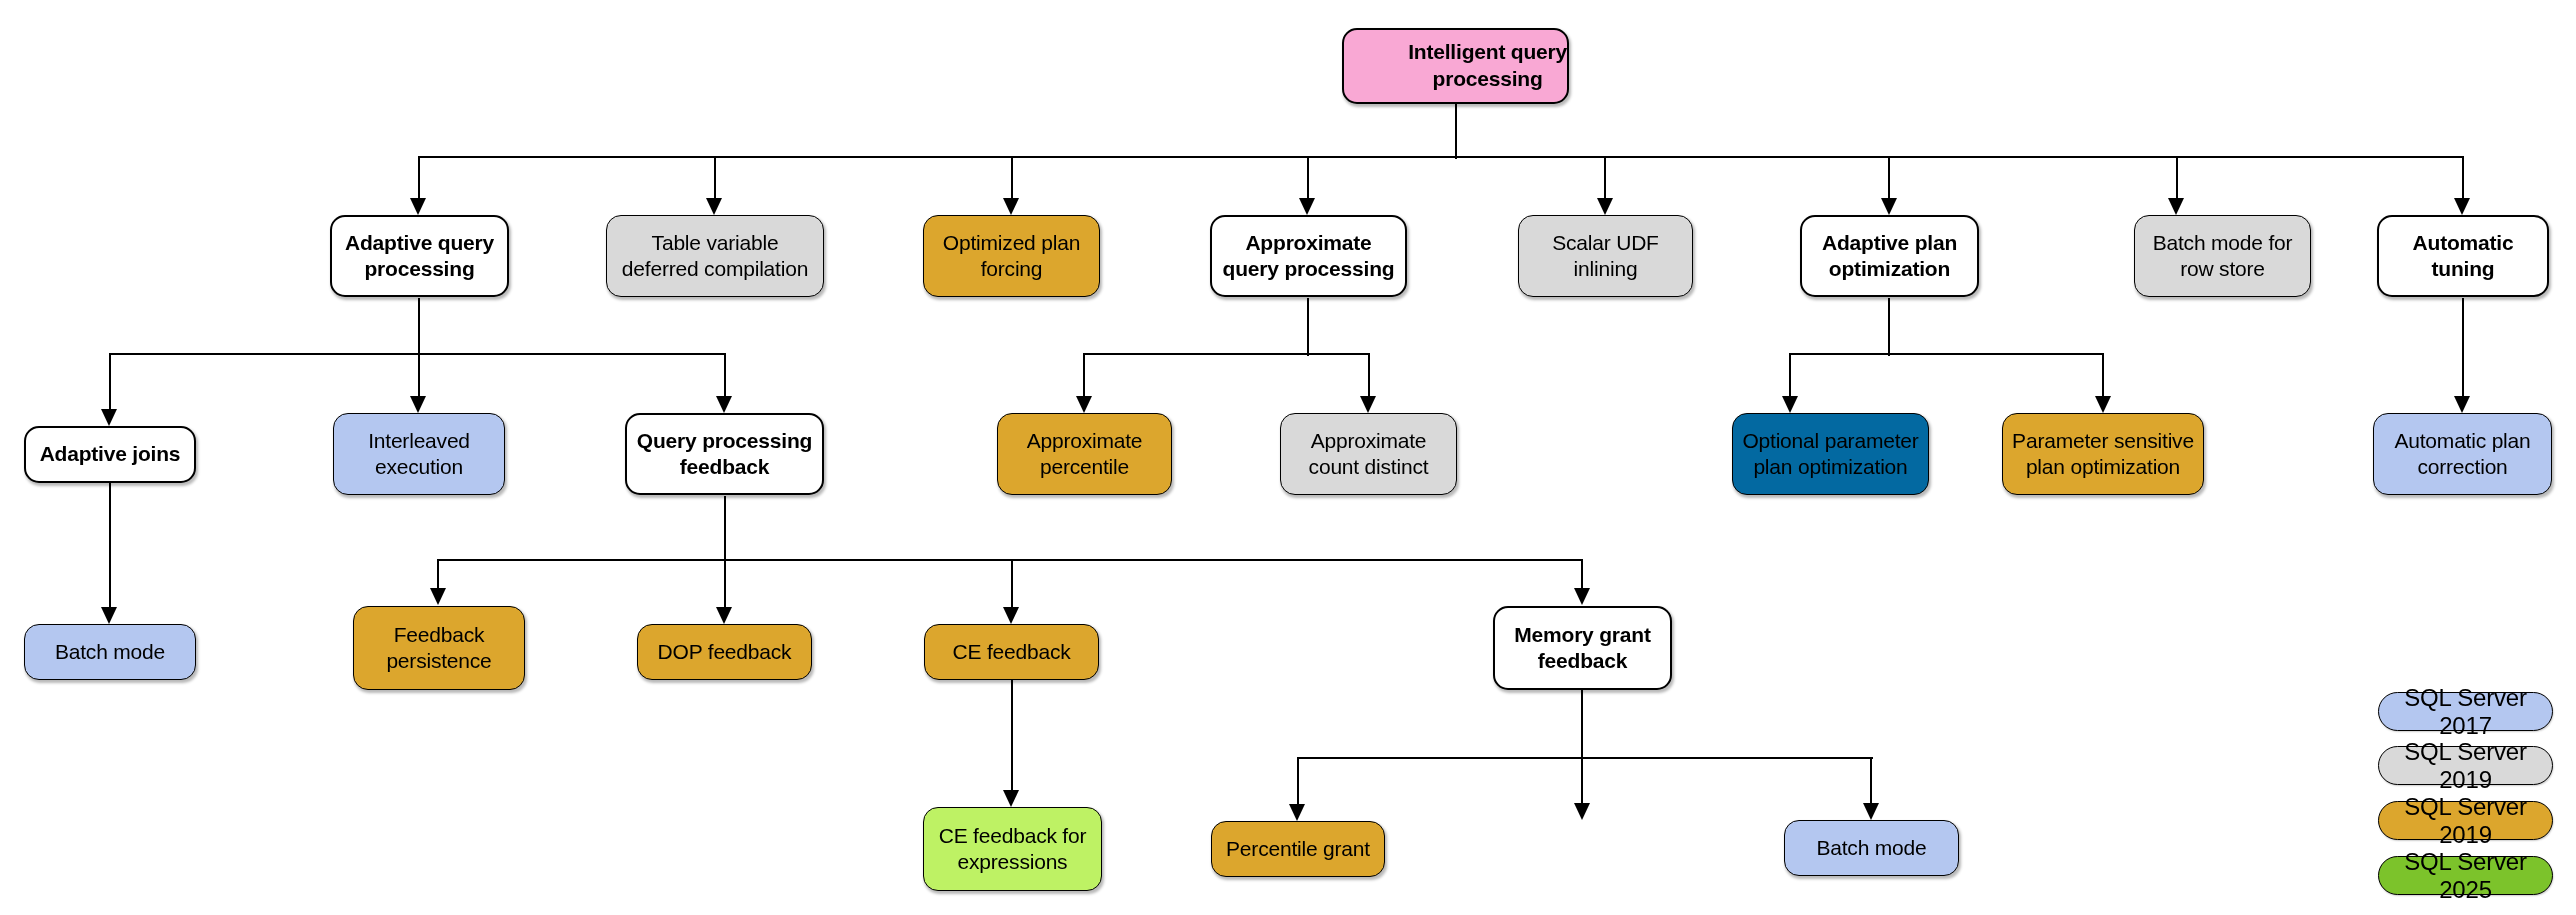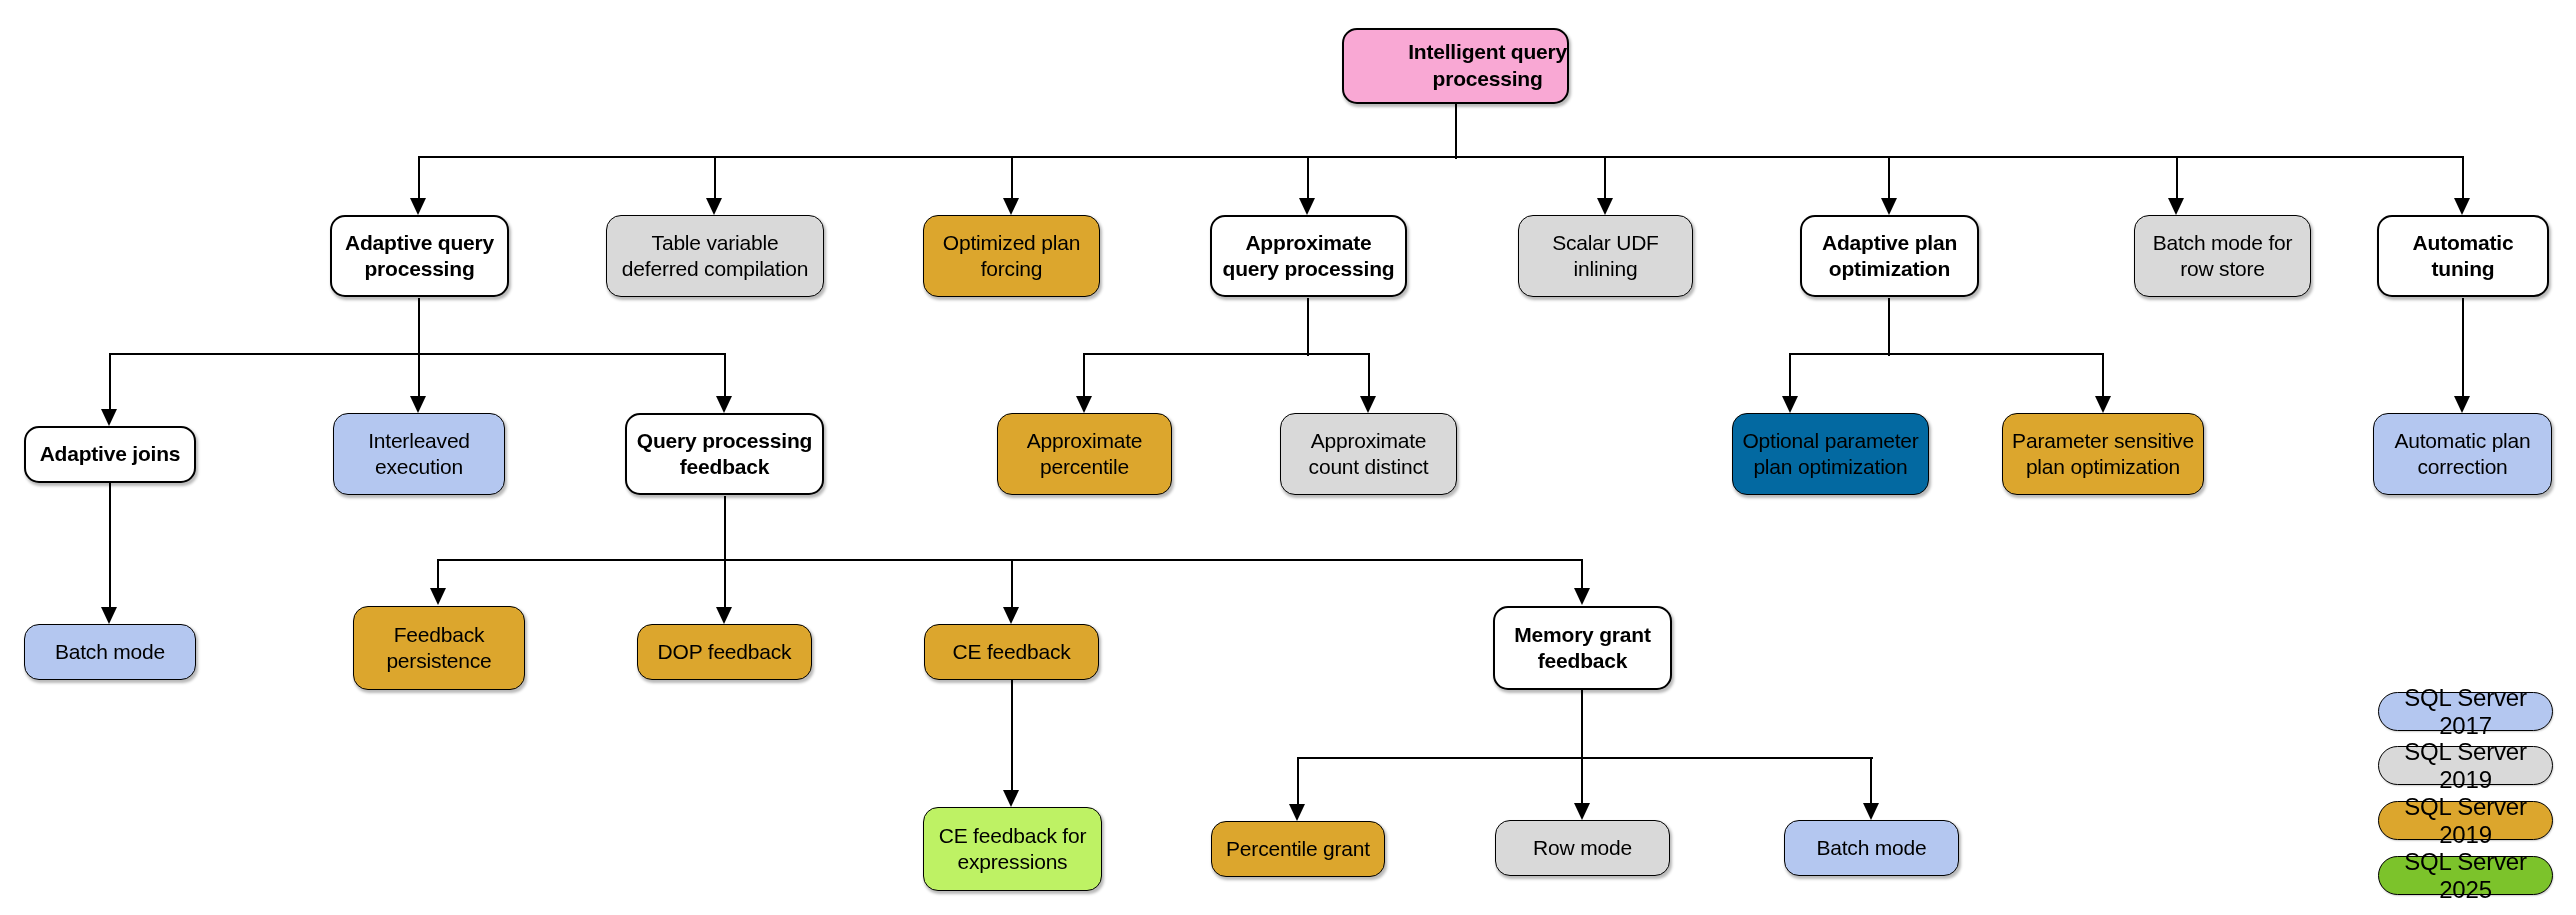--- a/index.html
+++ b/index.html
@@ -160,21 +160,20 @@
     <div class="node" style="left: 24px; top: 624px; width: 172px; height: 56px; background: rgb(180, 199, 240);"><span>Batch mode</span></div>
     <div class="node" style="left: 353px; top: 606px; width: 172px; height: 84px; background: rgb(220, 166, 45);"><span>Feedback
 persistence</span></div>
     <div class="node" style="left: 924px; top: 624px; width: 175px; height: 56px; background: rgb(220, 166, 45);"><span>CE feedback</span></div>
     <div class="node" style="left: 637px; top: 624px; width: 175px; height: 56px; background: rgb(220, 166, 45);"><span>DOP feedback</span></div>
     <div class="node head" style="left: 1493px; top: 606px; width: 179px; height: 84px; background: rgb(255, 255, 255);"><span>Memory grant
 feedback</span></div>
     <div class="node" style="left: 923px; top: 807px; width: 179px; height: 84px; background: #bef264;"><span>CE feedback for
 expressions</span></div>
     <div class="node" style="left: 1211px; top: 821px; width: 174px; height: 56px; background: rgb(220, 166, 45);"><span>Percentile grant</span></div>
-    <div class="node" style="left: 1495px; top: 820px; width: 175px; height: 56px; background: rgb(217, 217, 217);"><span>Row mode</span></div>
     <div class="node" style="left: 1784px; top: 820px; width: 175px; height: 56px; background: rgb(180, 199, 240);"><span>Batch mode</span></div>
     <div class="legend-item" style="left: 2378px; top: 692px; width: 175px; height: 39px; background: rgb(180, 199, 240);">
       <span>SQL Server 2017</span>
     </div>
     <div class="legend-item" style="left: 2378px; top: 746px; width: 175px; height: 39px; background: rgb(217, 217, 217);">
       <span>SQL Server 2019</span>
     </div>
     <div class="legend-item" style="left: 2378px; top: 801px; width: 175px; height: 39px; background: rgb(220, 166, 45);">
       <span>SQL Server 2019</span>
     </div>

